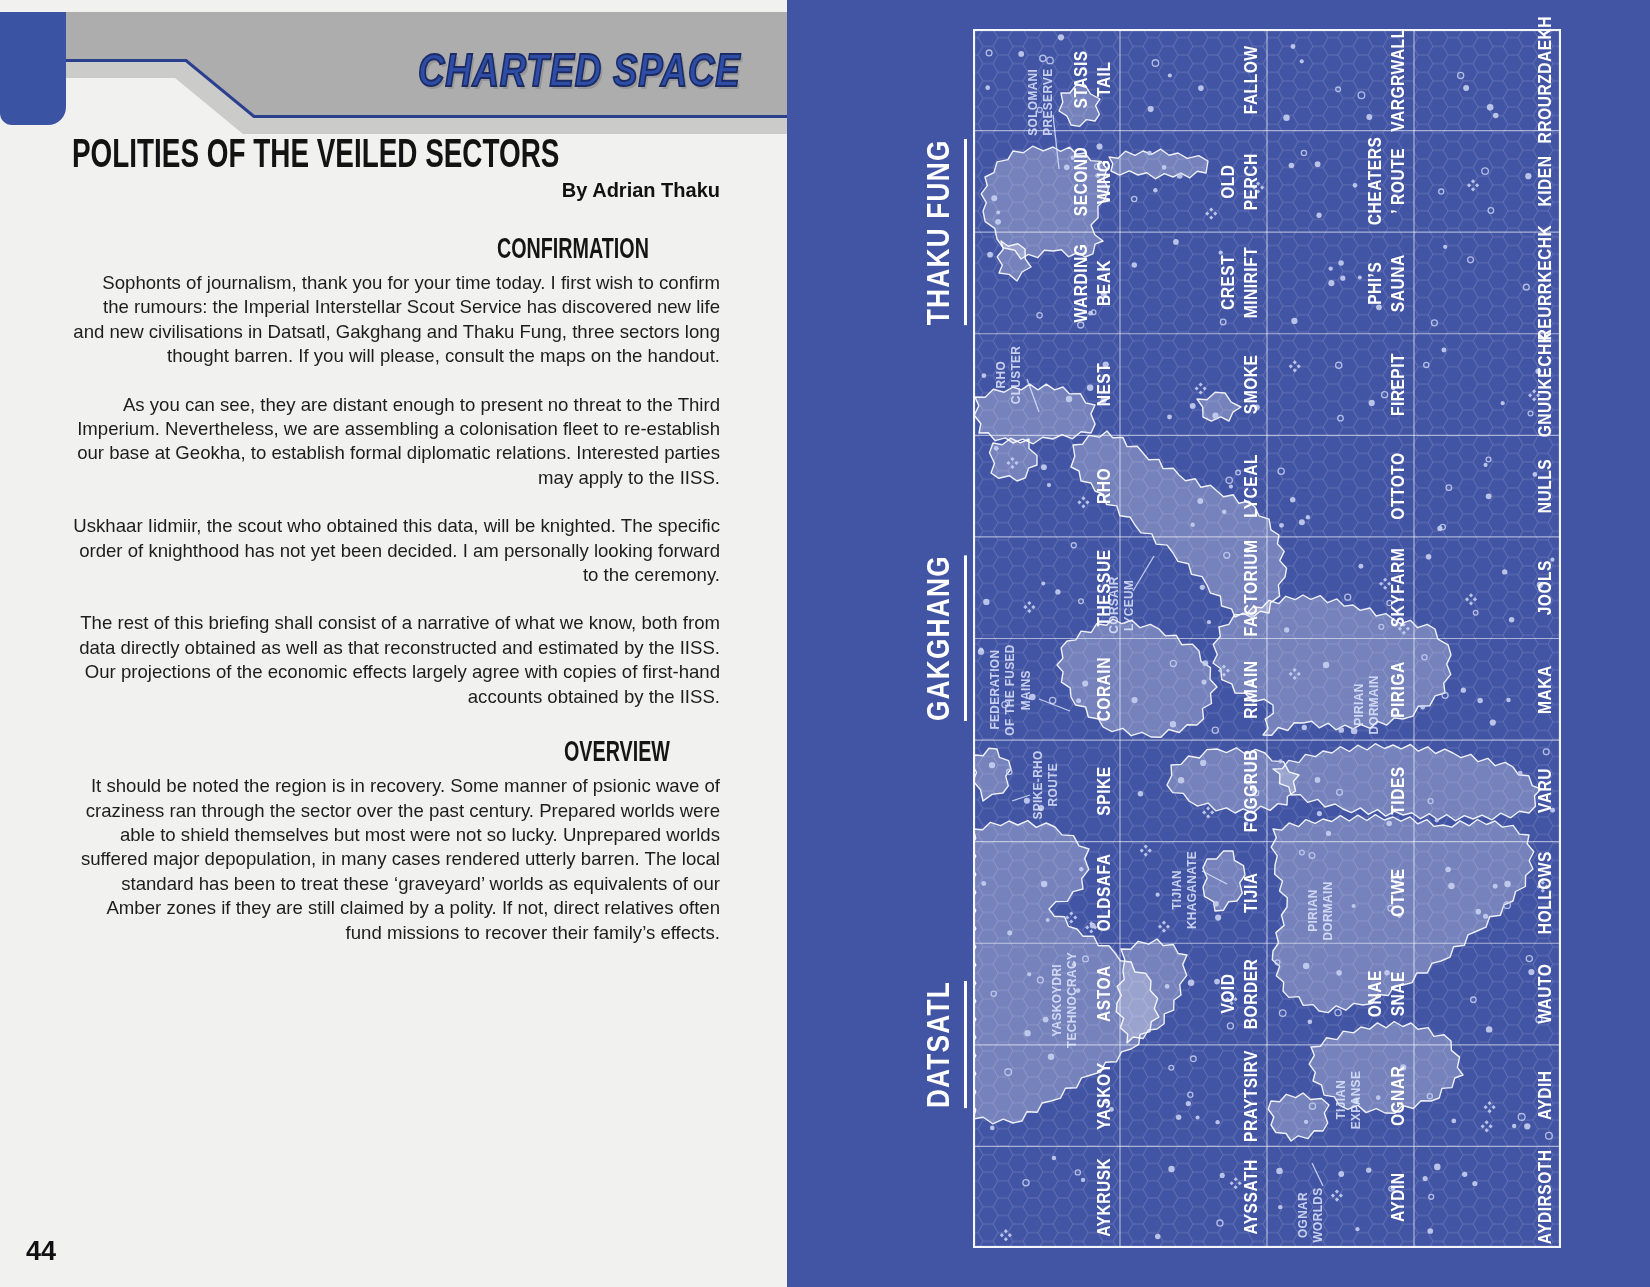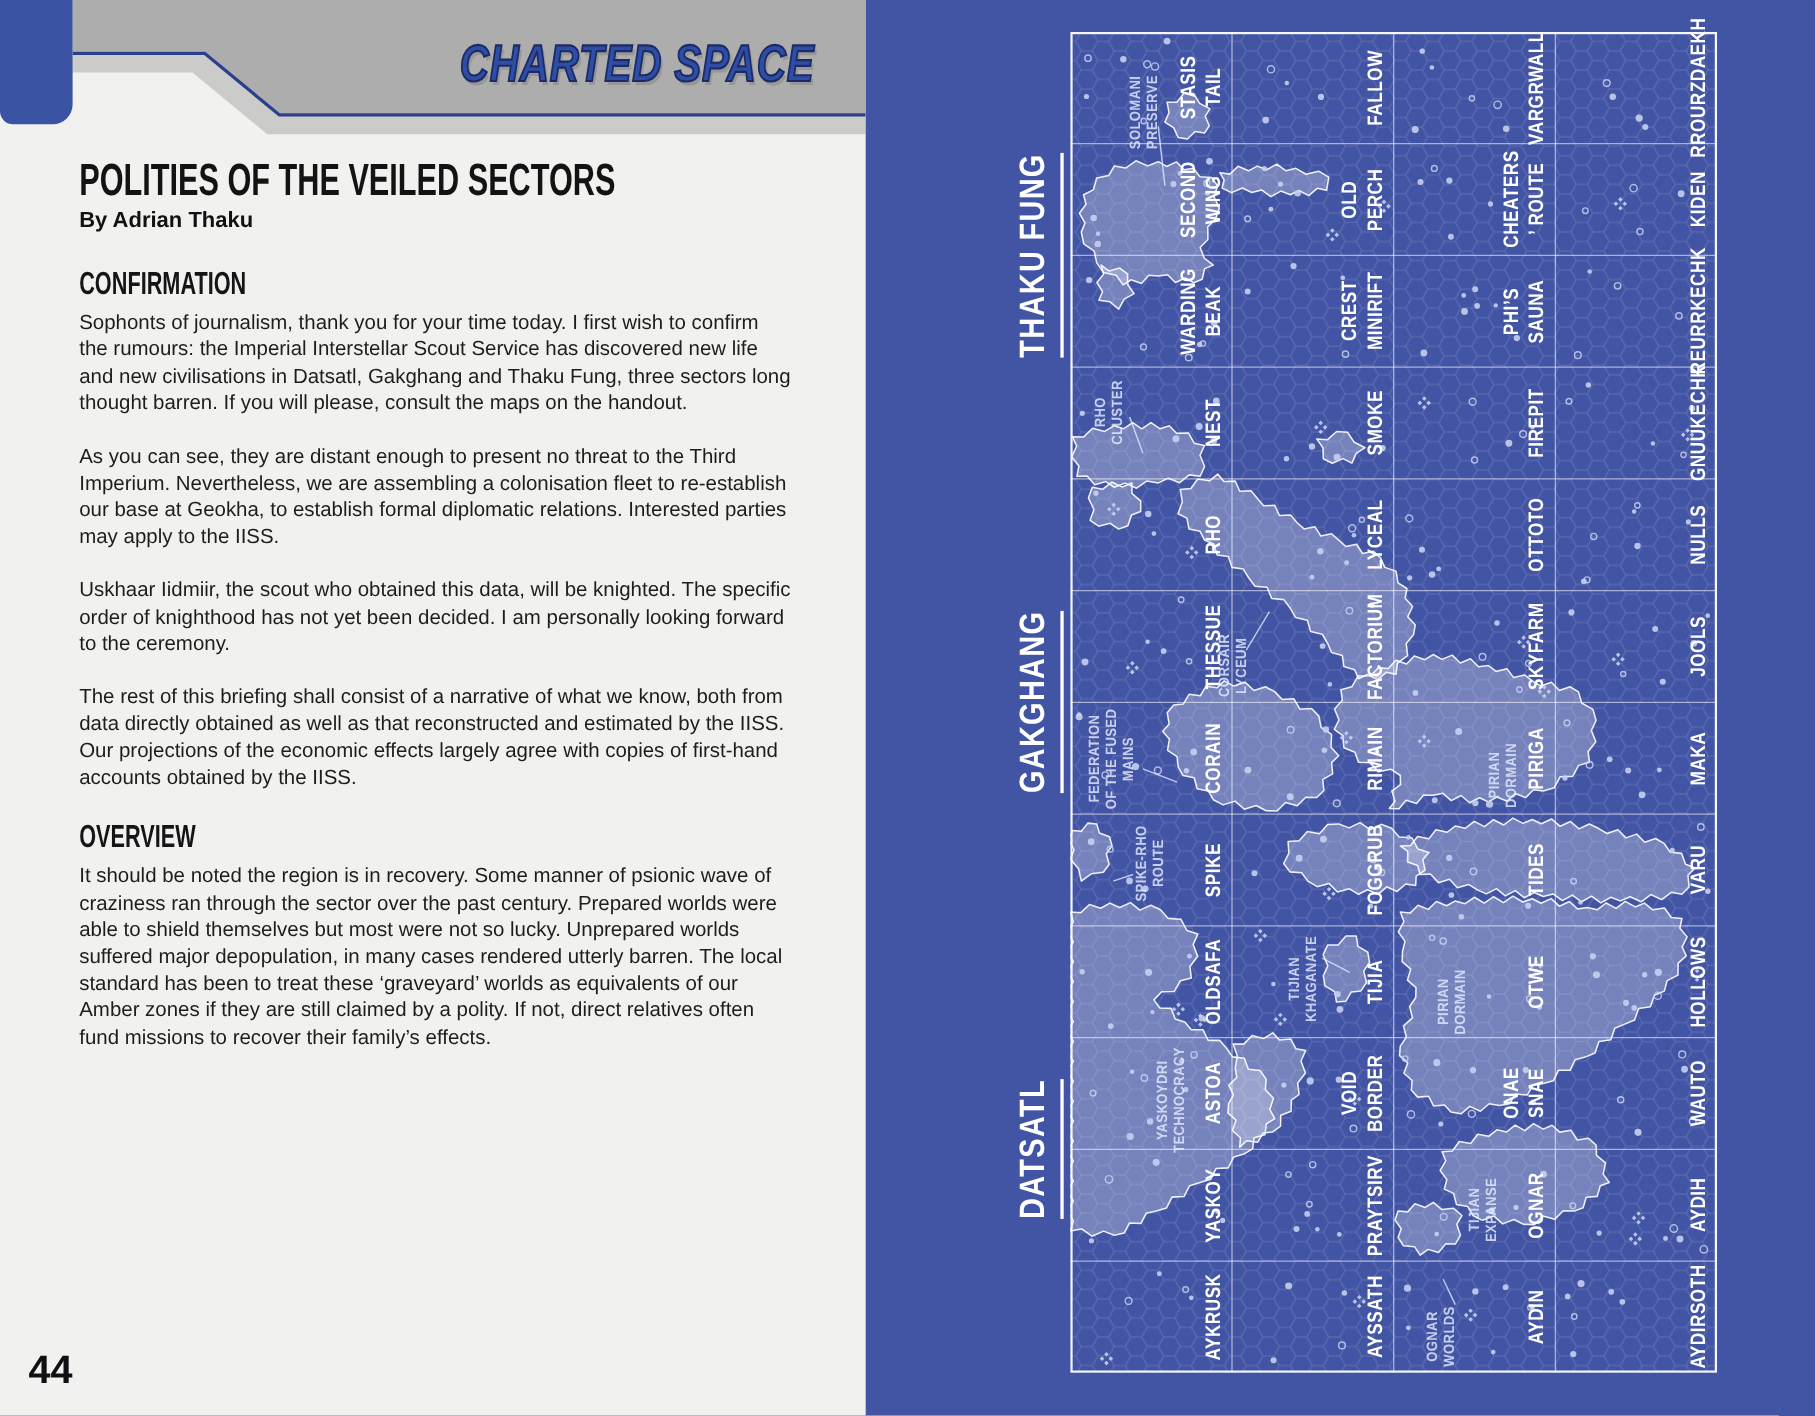--- a/index.html
+++ b/index.html
@@ -1,35 +1,35 @@
 <!DOCTYPE html>
 <html><head>
 <meta charset="utf-8">
 <style>
   html,body{margin:0;padding:0;background:#888;}
   #spread{position:relative;width:1650px;height:1287px;overflow:hidden;
           font-family:"Liberation Sans","DejaVu Sans",sans-serif;background:#f1f1ef;}
   
-  #left-page{position:absolute;left:0;top:0;width:787px;height:1231px;background:#f1f1ef;}
+  #left-page{position:absolute;left:0;top:12px;width:787px;height:1231px;background:#f1f1ef;text-align:right;}
   #banner-svg{position:absolute;left:0;top:0;}
   #corner-tab{position:absolute;left:0;top:0;width:66px;height:113px;background:#3a53a3;
               border-radius:0 0 18px 12px;}
   #logo{position:absolute;left:418px;top:30px;font-size:47px;font-weight:bold;font-style:italic;
         color:#2e4da6;letter-spacing:1px;white-space:nowrap;
         -webkit-text-stroke:2px #1c2b63;text-shadow:3px 3px 0 #979797;
         transform:scaleX(0.78);transform-origin:0 0;}
-  #article{position:absolute;left:72px;top:118px;width:648px;color:#1d1d1d;margin-top:22px;}
+  #article{position:absolute;left:72px;top:118px;width:648px;color:#1d1d1d;}
   .article-title{font-size:41px;font-weight:bold;color:#131313;white-space:nowrap;
         display:inline-block;transform:scaleX(0.68);transform-origin:0 0;letter-spacing:0px;margin:0;}
   .byline{font-size:20px;font-weight:bold;margin-top:2px;color:#111;}
   .para{font-size:18.6px;line-height:24.4px;margin:0 0 24px 0;}
   .sec-heading{font-size:29px;font-weight:bold;color:#151515;white-space:nowrap;
         display:inline-block;transform:scaleX(0.68);transform-origin:0 0;margin:2px 0 6px 0;}
   .intro-gap{height:28px;}
-  .pagenum{position:absolute;font-size:36px;font-weight:bold;color:#101013;}
+  .pagenum{position:absolute;font-size:27px;font-weight:bold;color:#101013;}
   #pagenum-left{left:26px;top:1224px;}
   
   #right-page{position:absolute;left:787px;top:0;width:863px;height:1287px;background:#4254a4;}
   #map-wrap{position:absolute;left:186px;top:29px;width:588px;height:1219px;}
   #map-svg{position:absolute;left:0;top:0;}
   .vtext{writing-mode:vertical-rl;text-orientation:mixed;}
   .sublabel-cell{position:absolute;display:flex;justify-content:flex-end;align-items:center;
         box-sizing:border-box;padding-right:5px;pointer-events:none;}
   .sublabel{color:#ffffff;font-weight:bold;font-size:19px;letter-spacing:0.6px;line-height:23px;
         text-align:center;transform:rotate(180deg) scaleY(0.82);}

